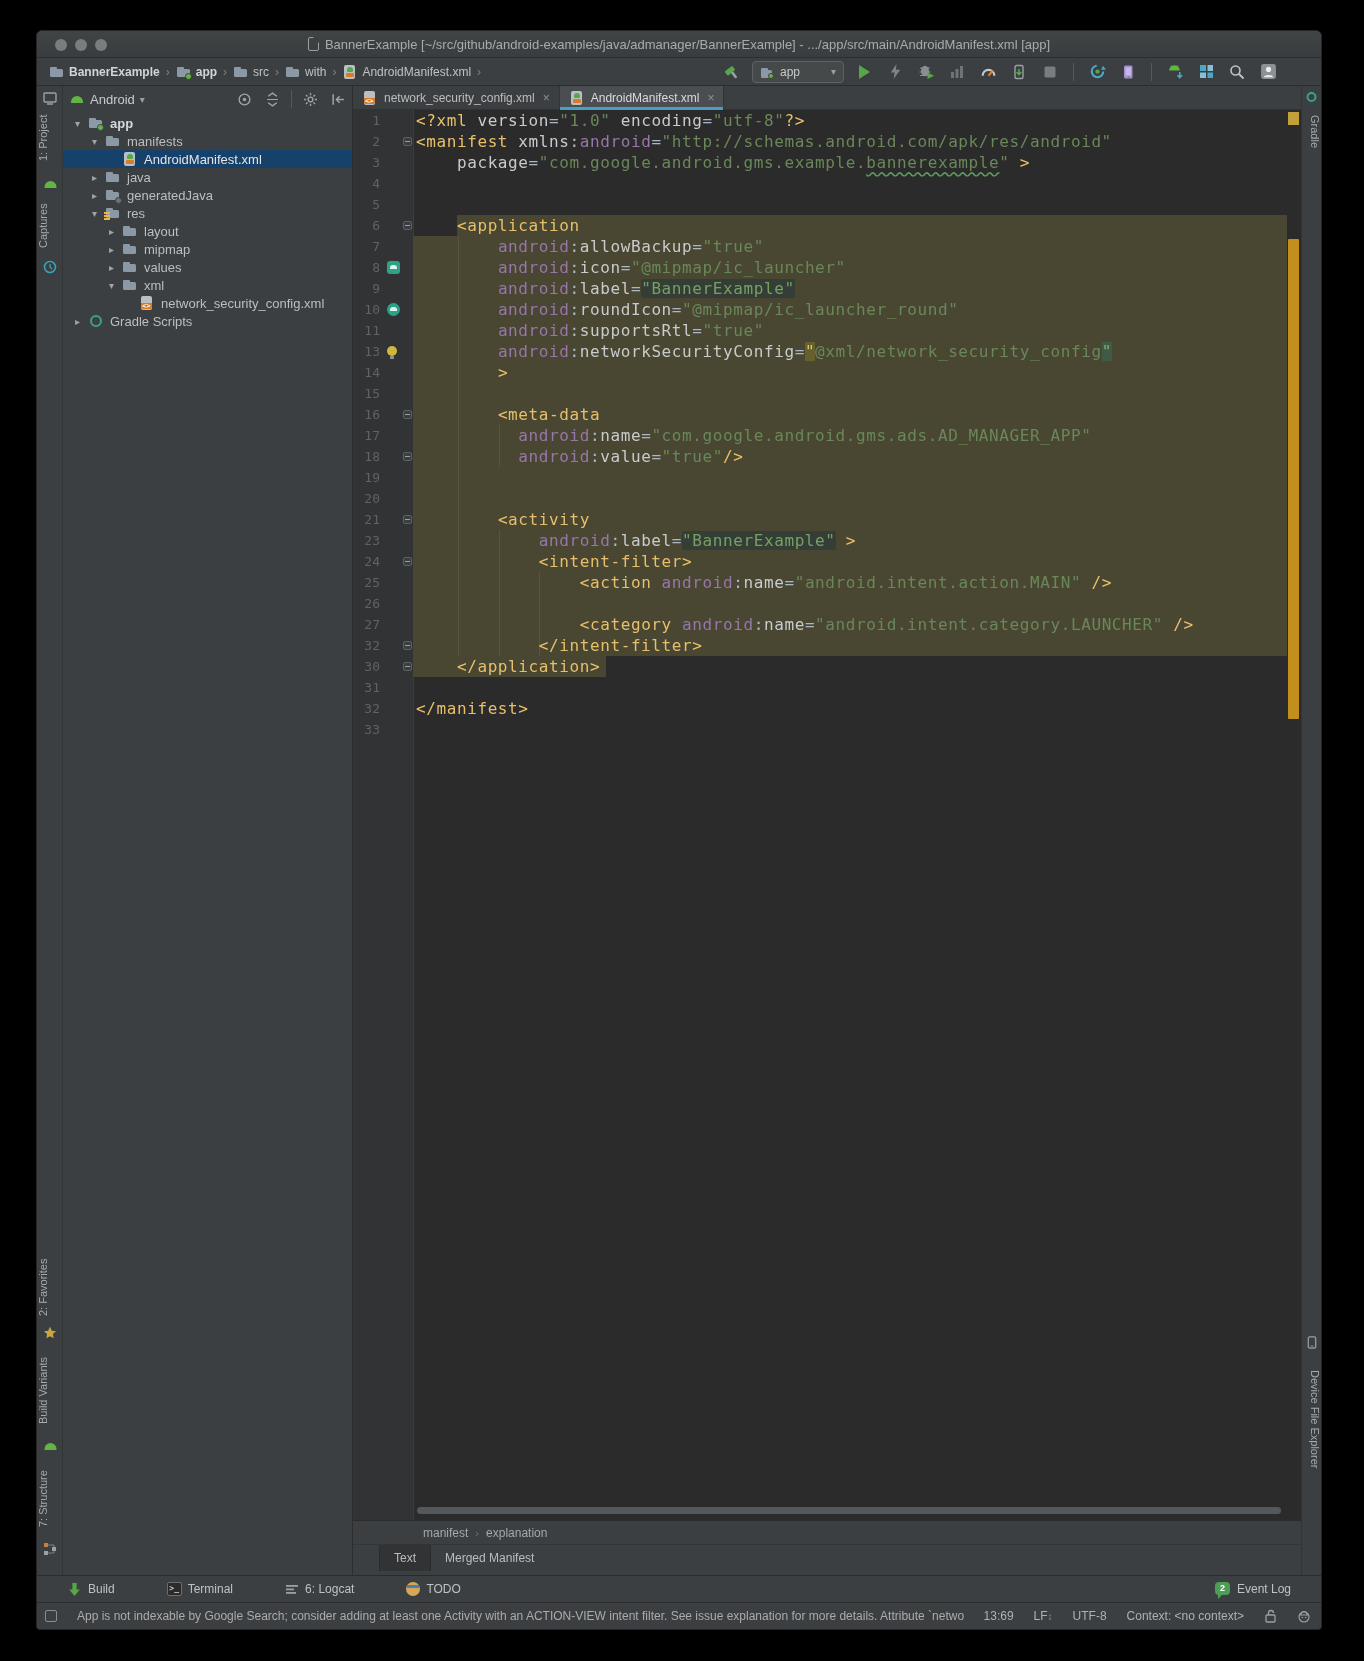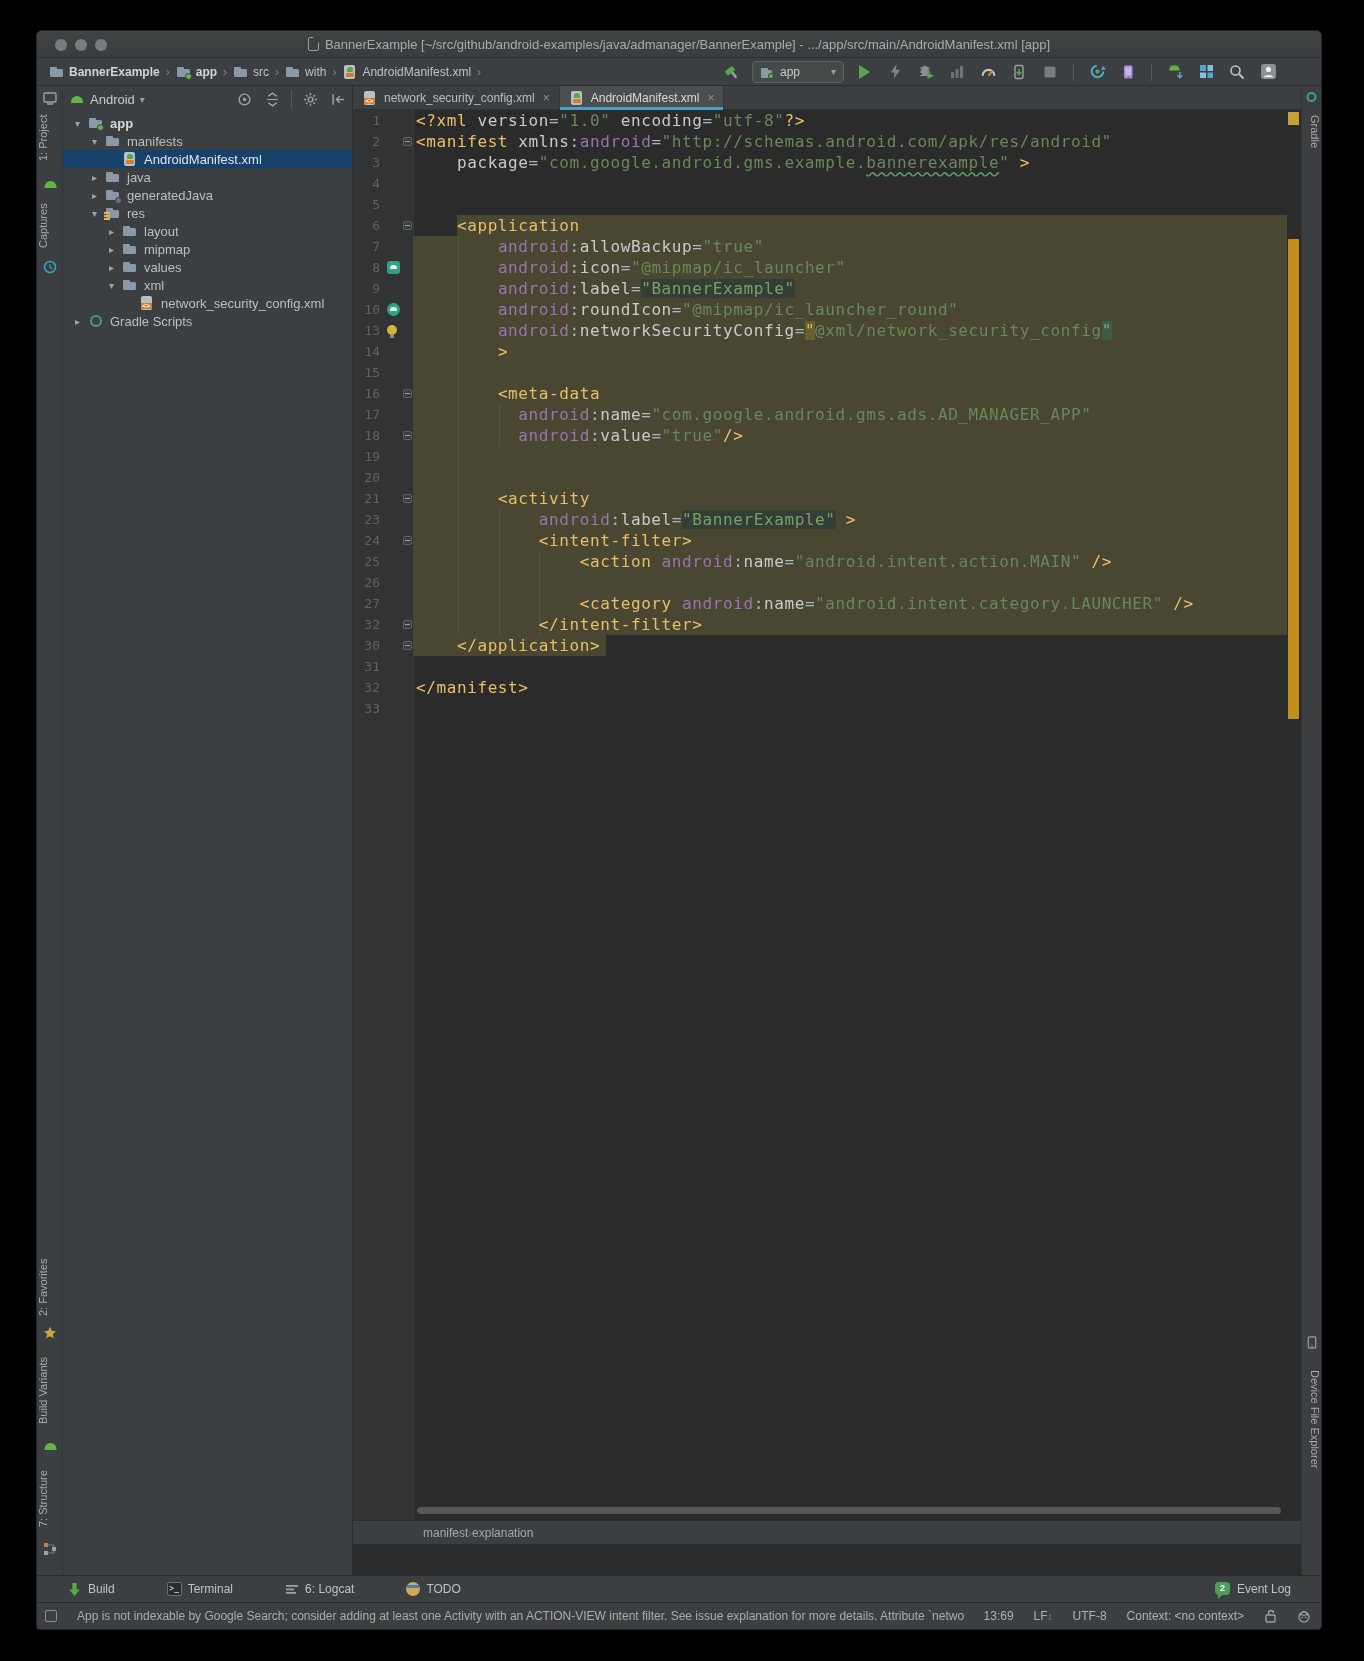--- a/index.html
+++ b/index.html
@@ -107,21 +107,21 @@
   .gsq::after,.gci::after{content:"";position:absolute;left:3px;top:4px;width:7px;height:4px;background:#DFF3EE;border-radius:3px 3px 0 0;}
   .bulb{width:10px;height:10px;background:#CFB63E;border-radius:50%;margin-top:1px;}
   .bulb::after{content:"";position:absolute;left:3px;top:10px;width:4px;height:3px;background:#8A8E90;}
   .fold{position:absolute;left:50px;top:6px;width:9px;height:9px;border:1px solid #5E6163;border-radius:2px;background:#3B3E40;z-index:2;}
   .fold::after{content:"";position:absolute;left:1px;right:1px;top:3px;height:1px;background:#9A9EA1;}
   .mark-sq{position:absolute;right:2px;top:2px;width:11px;height:13px;background:#C4A03A;z-index:3;}
   .mark-bar{position:absolute;right:2px;top:129px;width:11px;height:480px;background:#C28E1C;border-radius:1px;z-index:3;}
   #hscroll{position:absolute;left:64px;right:20px;bottom:6px;height:7px;background:#5A5D5F;border-radius:4px;opacity:.9;z-index:4;}
 
   #ebread{position:absolute;left:0;right:0;bottom:31px;height:24px;background:#3C3F41;border-top:1px solid #2B2B2B;
-          display:flex;align-items:center;padding-left:70px;font-size:12px;color:#A4A8AB;}
+          display:flex;align-items:center;gap:7px;padding-left:70px;font-size:12px;color:#A4A8AB;}
   #ebread .bsep{color:#6F7375;font-size:11px;}
   #vtabs{position:absolute;left:0;right:0;bottom:0;height:31px;background:#3C3F41;display:flex;align-items:flex-start;padding-left:26px;border-top:1px solid #333637;}
   .vtab{height:26px;display:flex;align-items:center;padding:0 14px;font-size:12px;color:#BBBDBF;}
   .vtab.active{background:#313335;border-left:1px solid #2A2C2D;border-right:1px solid #2A2C2D;}
 
   
   #bstripe{height:27px;background:#3C3F41;border-top:1px solid #2B2B2B;flex:none;display:flex;align-items:center;padding:0 16px 0 30px;}
   .bitem{display:flex;align-items:center;gap:6px;font-size:12px;color:#BFC2C4;margin-right:52px;}
   #bstripe .spacer{flex:1;}
   #eventlog{display:flex;align-items:center;gap:6px;font-size:12px;color:#BFC2C4;margin-right:14px;}
@@ -574,20 +574,26 @@
             <div class="cl">
               <div class="olv" style="left: 60px; right: 14px;"></div>
               <div class="guide" style="left: 104.8px;"></div>
               <span class="ln">10</span>
               <span class="gi gci"></span>
               <span class="ct"><span class="tok-e">        </span><span class="tok-n">android</span><span class="tok-e">:</span><span class="tok-a">roundIcon</span><span class="tok-e">=</span><span class="tok-v">"@mipmap/ic_launcher_round"</span></span>
             </div>
             <div class="cl">
               <div class="olv" style="left: 60px; right: 14px;"></div>
               <div class="guide" style="left: 104.8px;"></div>
+              <span class="ln">11</span>
+              <span class="ct"><span class="tok-e">        </span><span class="tok-n">android</span><span class="tok-e">:</span><span class="tok-a">supportsRtl</span><span class="tok-e">=</span><span class="tok-v">"true"</span></span>
+            </div>
+            <div class="cl">
+              <div class="olv" style="left: 60px; right: 14px;"></div>
+              <div class="guide" style="left: 104.8px;"></div>
               <span class="ln">13</span>
               <span class="gi bulb"></span>
               <span class="ct"><span class="tok-e">        </span><span class="tok-n">android</span><span class="tok-e">:</span><span class="tok-a">networkSecurityConfig</span><span class="tok-e">=</span><span class="tok-q1">"</span><span class="tok-v">@xml/network_security_config</span><span class="tok-q2">"</span></span>
             </div>
             <div class="cl">
               <div class="olv" style="left: 60px; right: 14px;"></div>
               <div class="guide" style="left: 104.8px;"></div>
               <span class="ln">14</span>
               <span class="ct"><span class="tok-e">        </span><span class="tok-t">&gt;</span></span>
             </div>
@@ -705,20 +711,24 @@
               <span class="ct"></span>
             </div>
           </div>
 
         <div id="ebread">
           <span>manifest</span>
           <span class="bsep">›</span>
           <span>explanation</span>
         </div>
 
+        <div id="vtabs">
+          <div class="vtab active">Text</div>
+          <div class="vtab">Merged Manifest</div>
+        </div>
       </div>
 
       <div class="stripe" id="rstripe">
         <span class="sic" style="top:4px">
           <span class="ic gradle" style="width:15px;height:15px"><i class="gr" style="width:10px;height:10px;border-width:2px"></i></span>
         </span>
         <span class="vl vl-r" style="top:22px;height:48px">Gradle</span>
         <span class="sic" style="top:1250px">
           <svg width="13" height="13" viewBox="0 0 14 14">
               <rect x="3" y="1" width="8" height="12" rx="1.5" fill="none" stroke="#9AA0A3" stroke-width="1.3"></rect>

